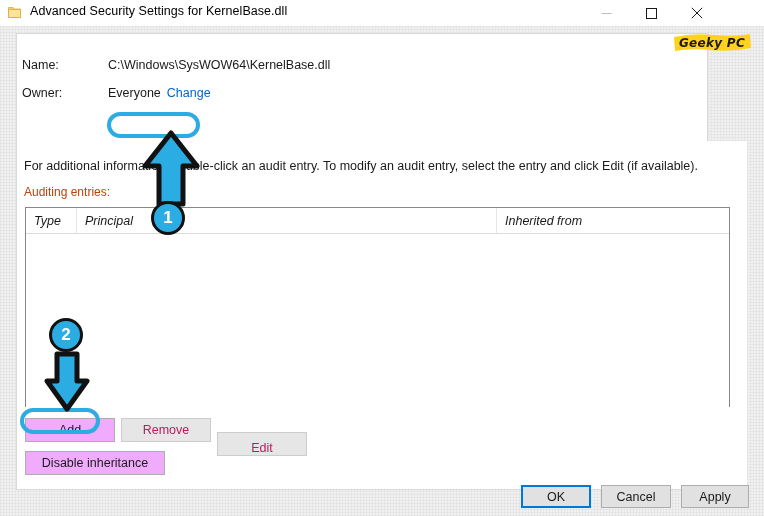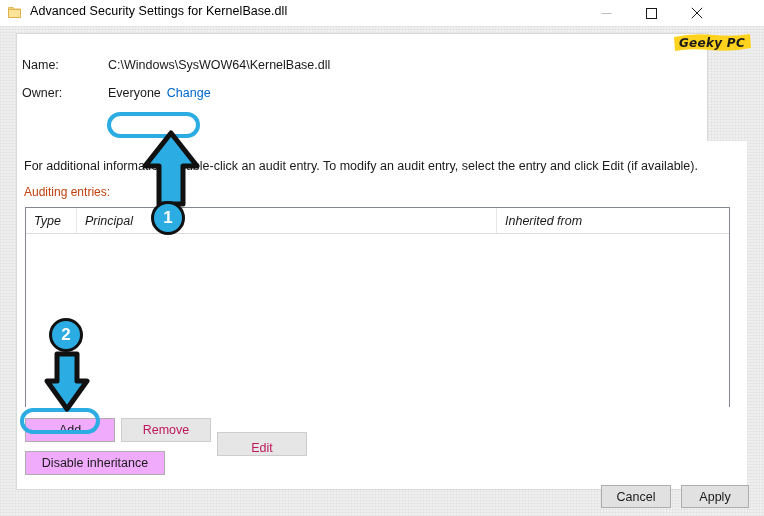--- a/index.html
+++ b/index.html
@@ -283,20 +283,23 @@
       <div class="btn disabled" id="btn-edit">
         <span>Edit</span>
       </div>
       <div class="btn" id="btn-disable-inherit">
         <span>Disable inheritance</span>
       </div>
 
     </div>
   </div>
 
+  <div class="dlgbtn" id="btn-ok">
+    <span>OK</span>
+  </div>
   <div class="dlgbtn" id="btn-cancel">
     <span>Cancel</span>
   </div>
   <div class="dlgbtn" id="btn-apply">
     <span>Apply</span>
   </div>
 
   <div id="watermark">
     <svg width="80" height="24" viewBox="0 0 80 24" style="position:absolute;left:0;top:0;">
       <path d="M2 6 Q20 2 42 4 Q62 6 78 3 L79 17 Q60 21 38 19 Q18 17 3 20 Z" fill="#FFD21E"></path>

